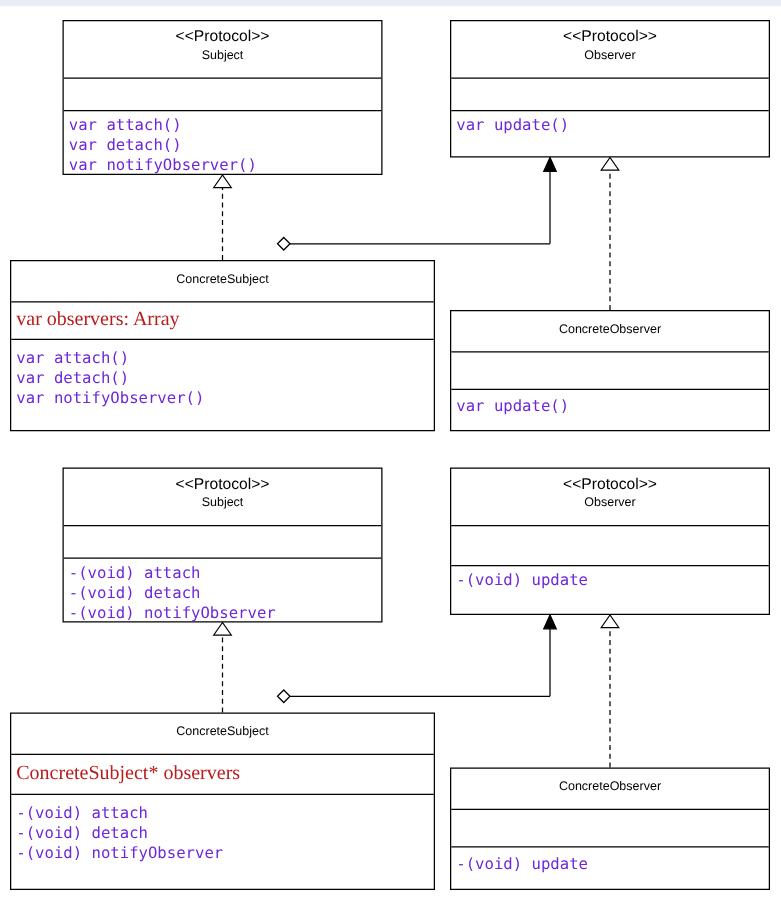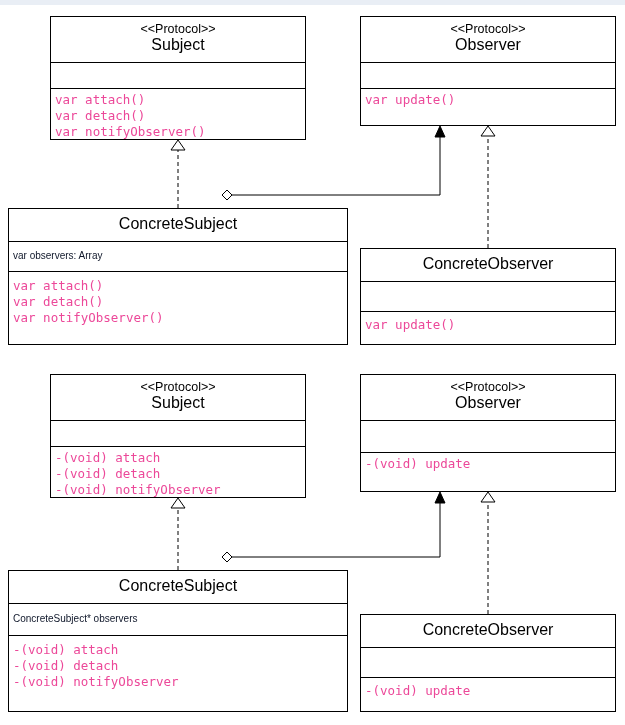--- a/index.html
+++ b/index.html
@@ -42,38 +42,38 @@
     color: #000000;
     padding: 4px 2px 5px 2px;
     line-height: 16px;
   }
   .uml-header .stereo {
     display: block;
     font-size: 12.5px;
   }
   .uml-header .cname {
     display: block;
+    font-size: 10px;
+  }
+  .uml-attrs {
+    box-sizing: border-box;
+    border-bottom: 1px solid #000000;
+    font-family: Liberation Serif, serif;
     font-size: 16px;
-  }
-  .uml-attrs {
-    box-sizing: border-box;
-    border-bottom: 1px solid #000000;
-    font-family: Liberation Sans, sans-serif;
-    font-size: 10px;
-    color: #0f172a;
+    color: #b91c1c;
     padding: 3px 4px 3px 4px;
     line-height: 16px;
     min-height: 22px;
     white-space: pre;
   }
   .uml-ops {
     box-sizing: border-box;
     font-family: "DejaVu Sans Mono", monospace;
     font-size: 12.5px;
-    color: #ec4899;
+    color: #6d28d9;
     padding: 3px 4px 3px 4px;
     line-height: 16px;
     white-space: pre;
   }
   svg.overlay {
     position: absolute;
     left: 0;
     top: 0;
     width: 625px;
     height: 725px;

